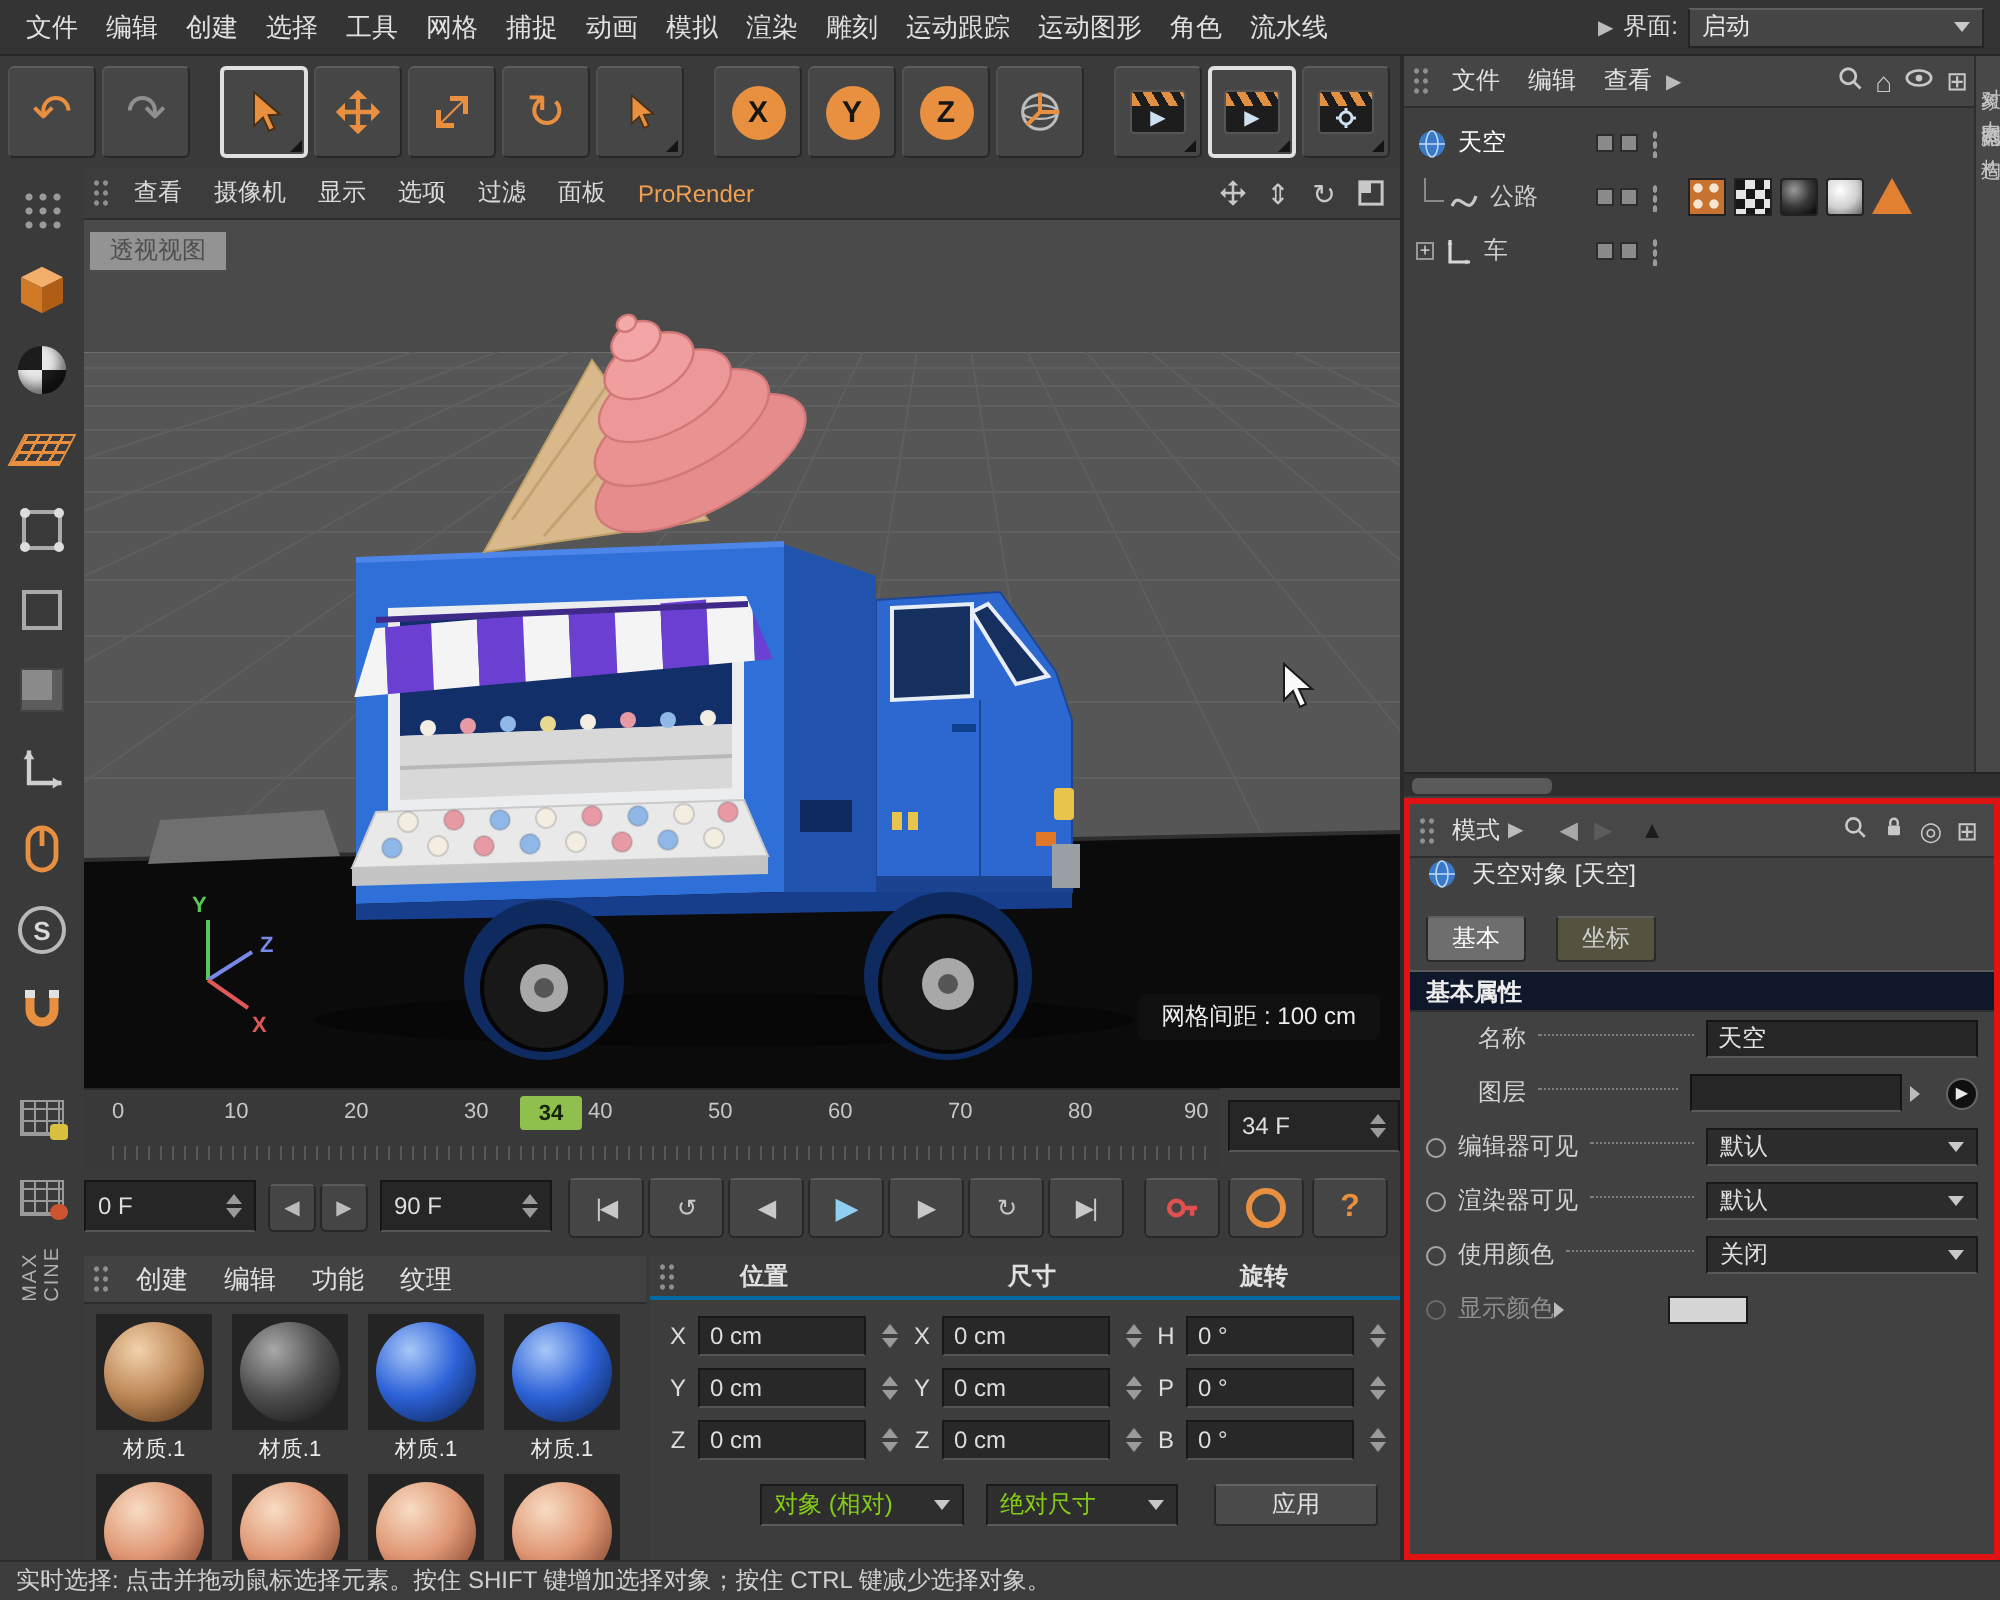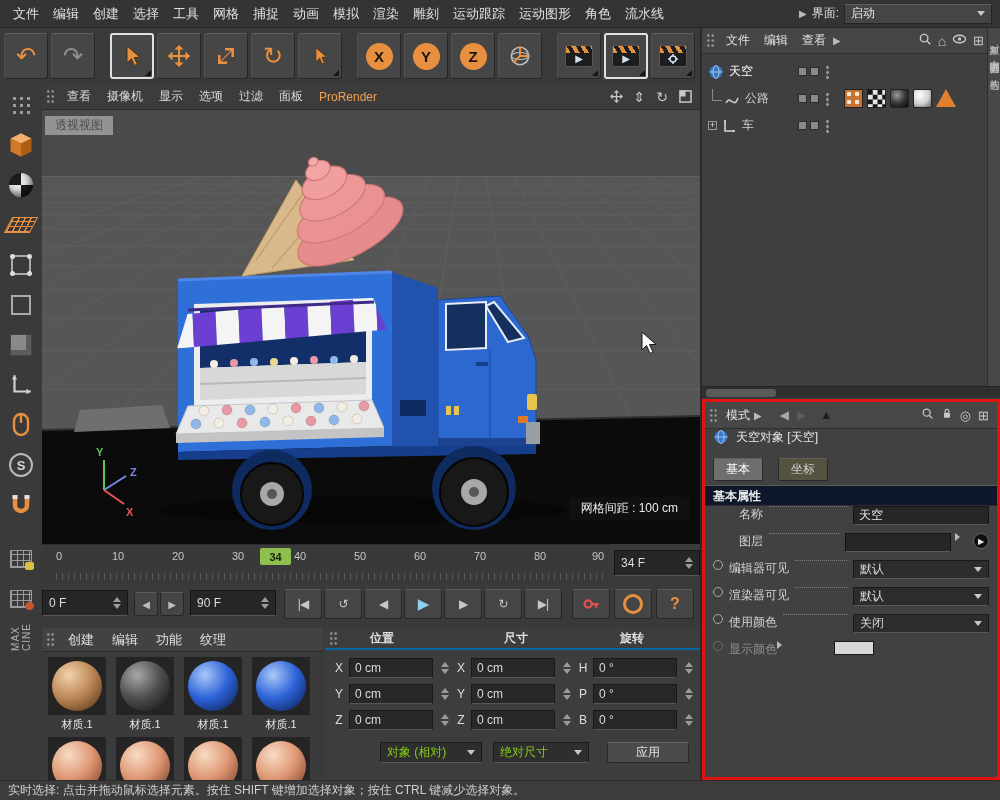--- a/index.html
+++ b/index.html
@@ -164,21 +164,21 @@
 .ahead .t{font-size:12px;color:#e2e2e2;padding:0 4px}
 .aicons{margin-left:auto;display:flex;gap:7px;align-items:center;padding-right:8px;color:#c8c8c8}
 .atitle{height:26px;display:flex;gap:7px;padding-left:8px;font-size:12px;color:#e6e6e6}
 .atabs{display:flex;gap:15px;padding:3px 0 4px 8px}
 .atab{padding:2px 12px;font-size:12px;background:#4a4a4a;border:1px solid #2a2a2a;border-top-color:#5e5e5e;
   color:#cfcfcf;border-radius:2px}
 .atab.active{background:#6e6e6e;color:#fff}
 .atab.t2{background:#555240}
 .asec{height:21px;background:#0f172a;border-top:1px solid #5a5a5a;border-bottom:1px solid #2e2e2e;
   display:flex;align-items:flex-end;padding-left:8px;font-size:12px;font-weight:bold;color:#ededed}
-.arow{position:relative;height:27px;display:flex;align-items:flex-start;padding:0 8px}
+.arow{position:relative;height:27px;display:flex;align-items:center;padding:0 8px}
 .alabel{font-size:12px;color:#d2d2d2;white-space:nowrap}
 .alabel.dim{color:#8f8f8f}
 .ind{margin-left:26px}
 .dotlead{flex:1;border-bottom:1px dotted #7e7e7e;margin:0 6px 4px 6px;min-width:8px}
 .ainput{width:136px;height:19px;background:#262626;border:1px solid #151515;border-bottom-color:#5a5a5a;
   color:#e4e4e4;font-size:12px;padding:0 5px;font-family:"Liberation Sans",sans-serif}
 .ainput.short{width:106px}
 .addd{width:136px;height:19px;background:#2c2c2c;border:1px solid #191919;border-bottom-color:#5a5a5a;
   color:#dedede;font-size:12px;display:flex;align-items:center;justify-content:space-between;padding:0 6px;flex:none}
 .kf{width:10px;height:10px;border:1.5px solid #a8a8a8;border-radius:50%;margin-right:6px;flex:none}

